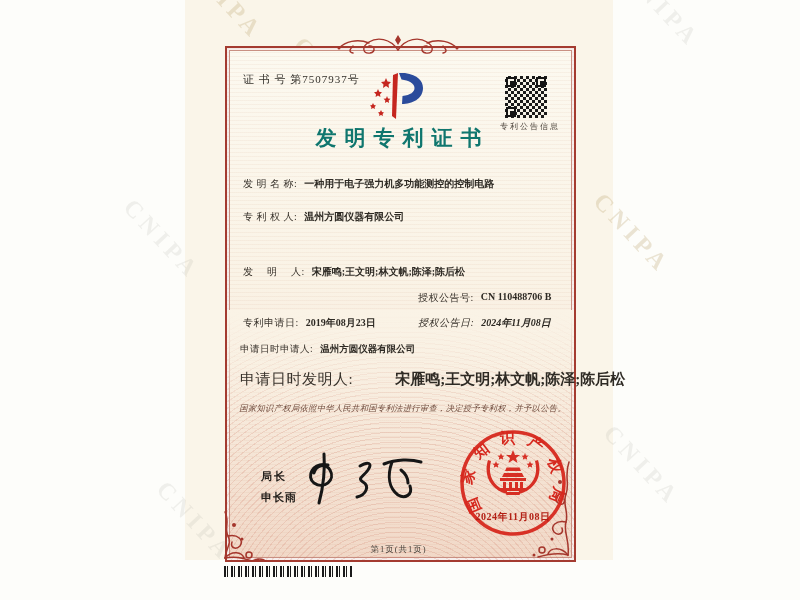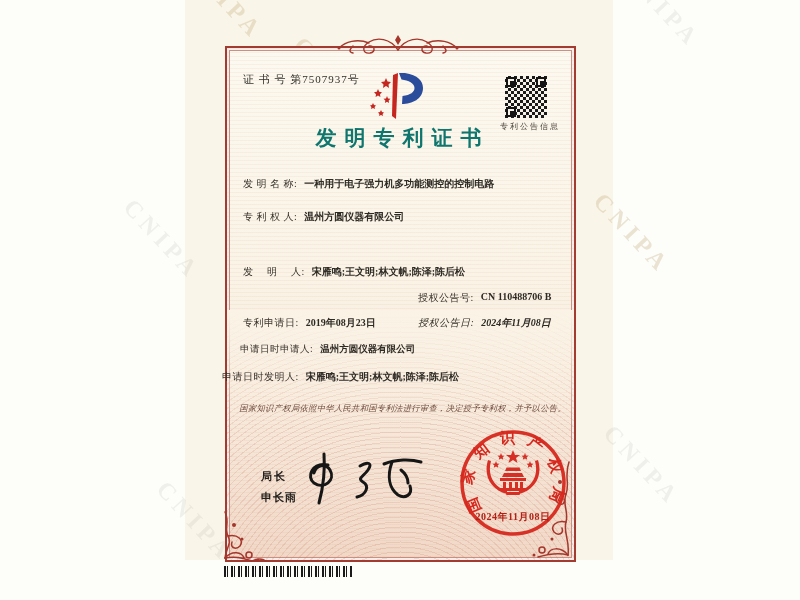--- a/index.html
+++ b/index.html
@@ -36,21 +36,21 @@
   .qr .finder{position:absolute;width:10px;height:10px;border:2.5px solid #141414;background:#F7F3E8;box-sizing:border-box;}
   .qr .finder span{position:absolute;left:1.5px;top:1.5px;width:4px;height:4px;background:#141414;}
   .qr .tl{left:1px;top:1px;} .qr .tr{right:1px;top:1px;} .qr .bl{left:1px;bottom:1px;}
   .qr-label{left:492px;top:121px;width:68px;text-align:right;font-size:8px;color:#4A423A;letter-spacing:2px;}
 
   .row{font-size:10px;color:#37312A;display:flex;align-items:flex-start;}
   .row .lab{white-space:pre;letter-spacing:0.5px;}
   .row .val{font-weight:bold;margin-left:7px;color:#2E2A24;}
   .r1{left:243px;top:177px;} .r2{left:243px;top:210px;} .r3{left:243px;top:238px;} .r4{left:243px;top:265px;}
   .r5{left:243px;top:291px;} .r6{left:418px;top:291px;} .r7{left:243px;top:316px;} .r8{left:418px;top:316px;font-style:italic;}
-  .r9{left:240px;top:343px;font-size:9.5px;} .r10{left:222px;top:370px;font-size:10px;}
+  .r9{left:240px;top:343px;font-size:9.5px;} .r10{left:240px;top:370px;font-size:15px;gap:35px;}
   .wrapval{display:inline-block;width:256px;line-height:1.5;}
 
   .legal{left:232px;top:401px;width:334px;text-align:right;font-size:8.3px;font-style:italic;
          color:#6E4A3C;line-height:1.95;letter-spacing:0.3px;}
 
   .director-title{left:261px;top:469px;font-size:11px;font-weight:bold;color:#24201C;letter-spacing:2px;}
   .director-name{left:261px;top:490px;font-size:11px;font-weight:bold;color:#24201C;letter-spacing:1px;}
 
   .footer{left:225px;top:544px;width:347px;text-align:center;font-size:8.5px;color:#45403A;letter-spacing:1px;}
 
@@ -231,16 +231,17 @@
       <rect x="45" y="54" width="3" height="6"></rect>
         <rect x="51" y="54" width="3" height="6"></rect>
       <rect x="57" y="54" width="3" height="6"></rect>
         <rect x="62" y="54" width="3" height="6"></rect>
       <rect x="41" y="60" width="28" height="3"></rect>
       <rect x="48" y="64" width="14" height="3" rx="1"></rect>
     </g>
     <text x="55" y="92" font-size="10" font-weight="bold" fill="#B32015" text-anchor="middle" style="letter-spacing:0.5px;">2024年11月08日</text>
   </svg>
 
+  <div class="abs footer">第1页(共1页)</div>
 
   <div class="abs barcode"></div>
 
 </div>
 
 </body></html>

